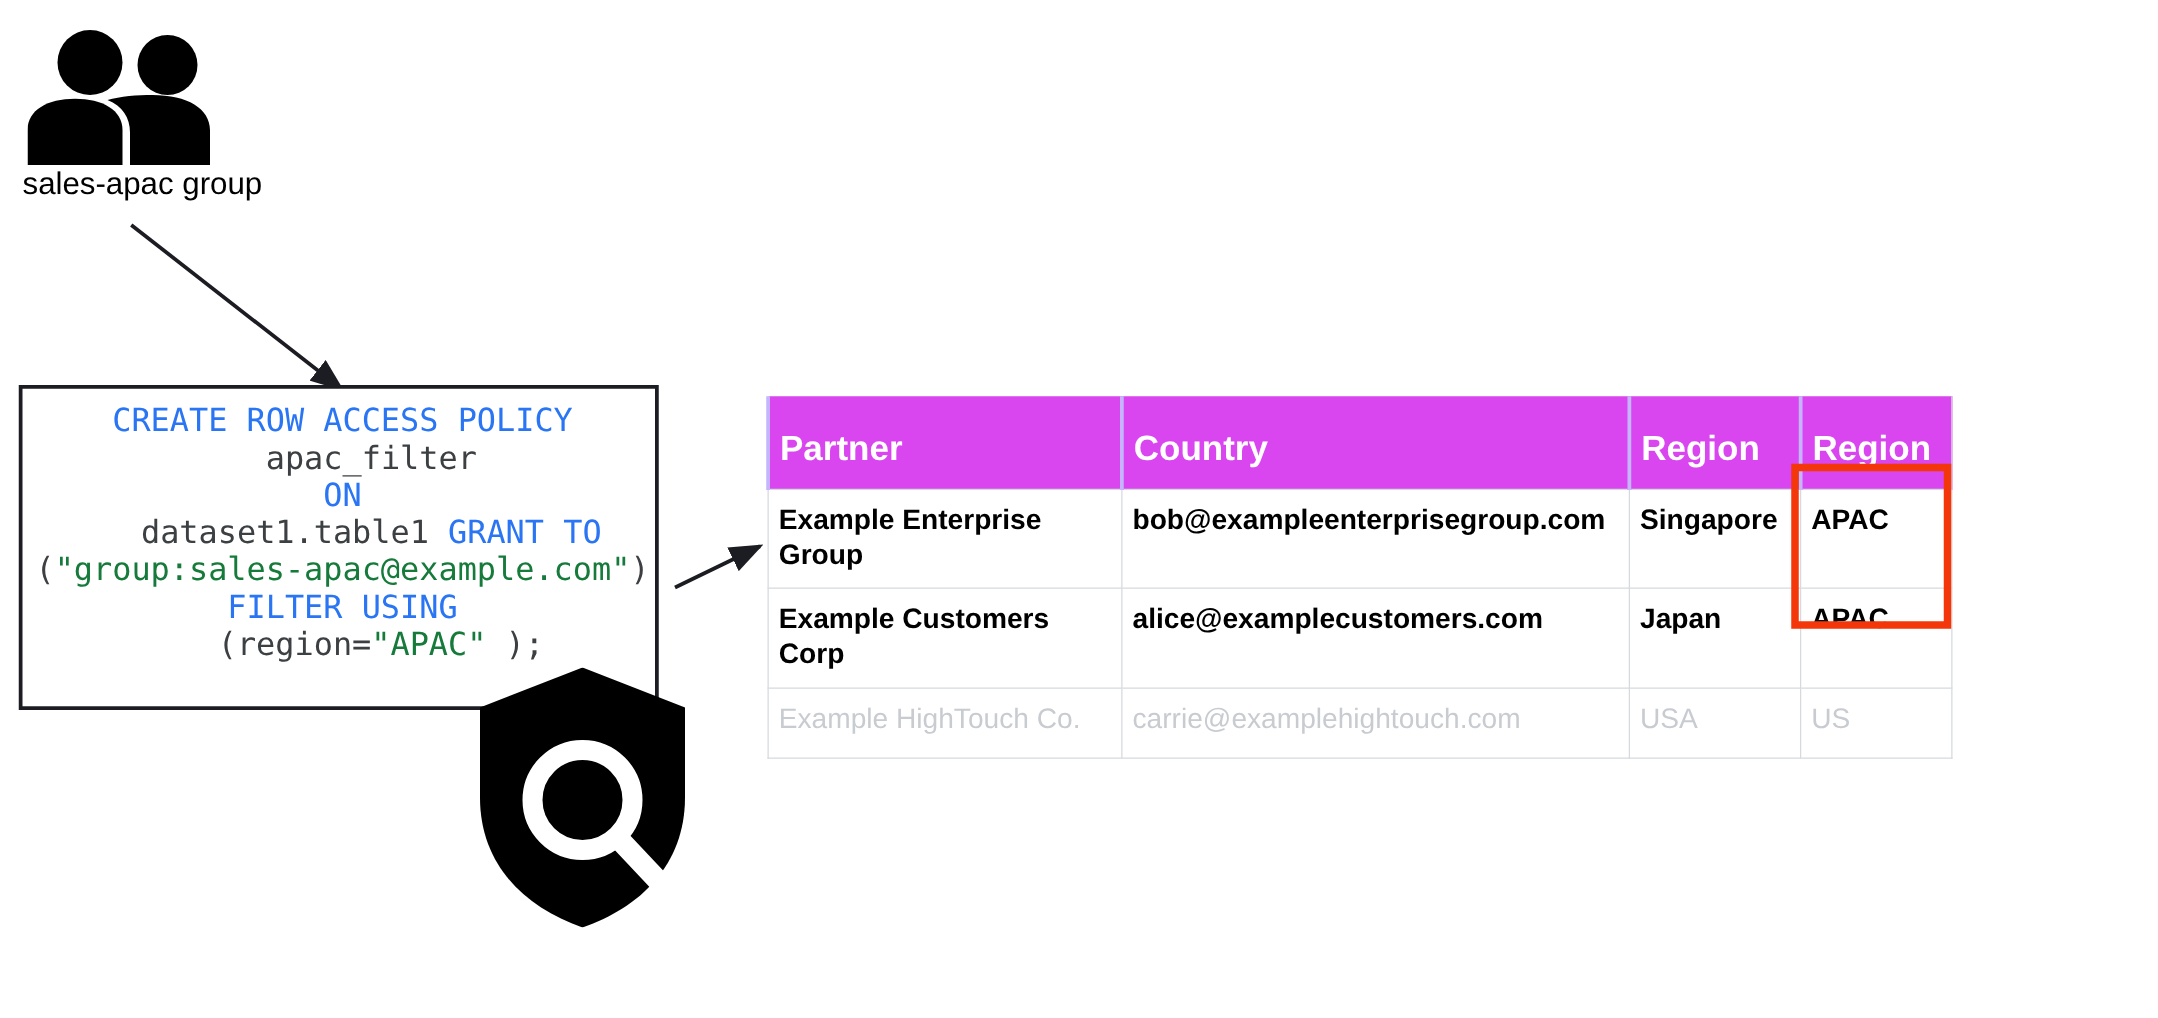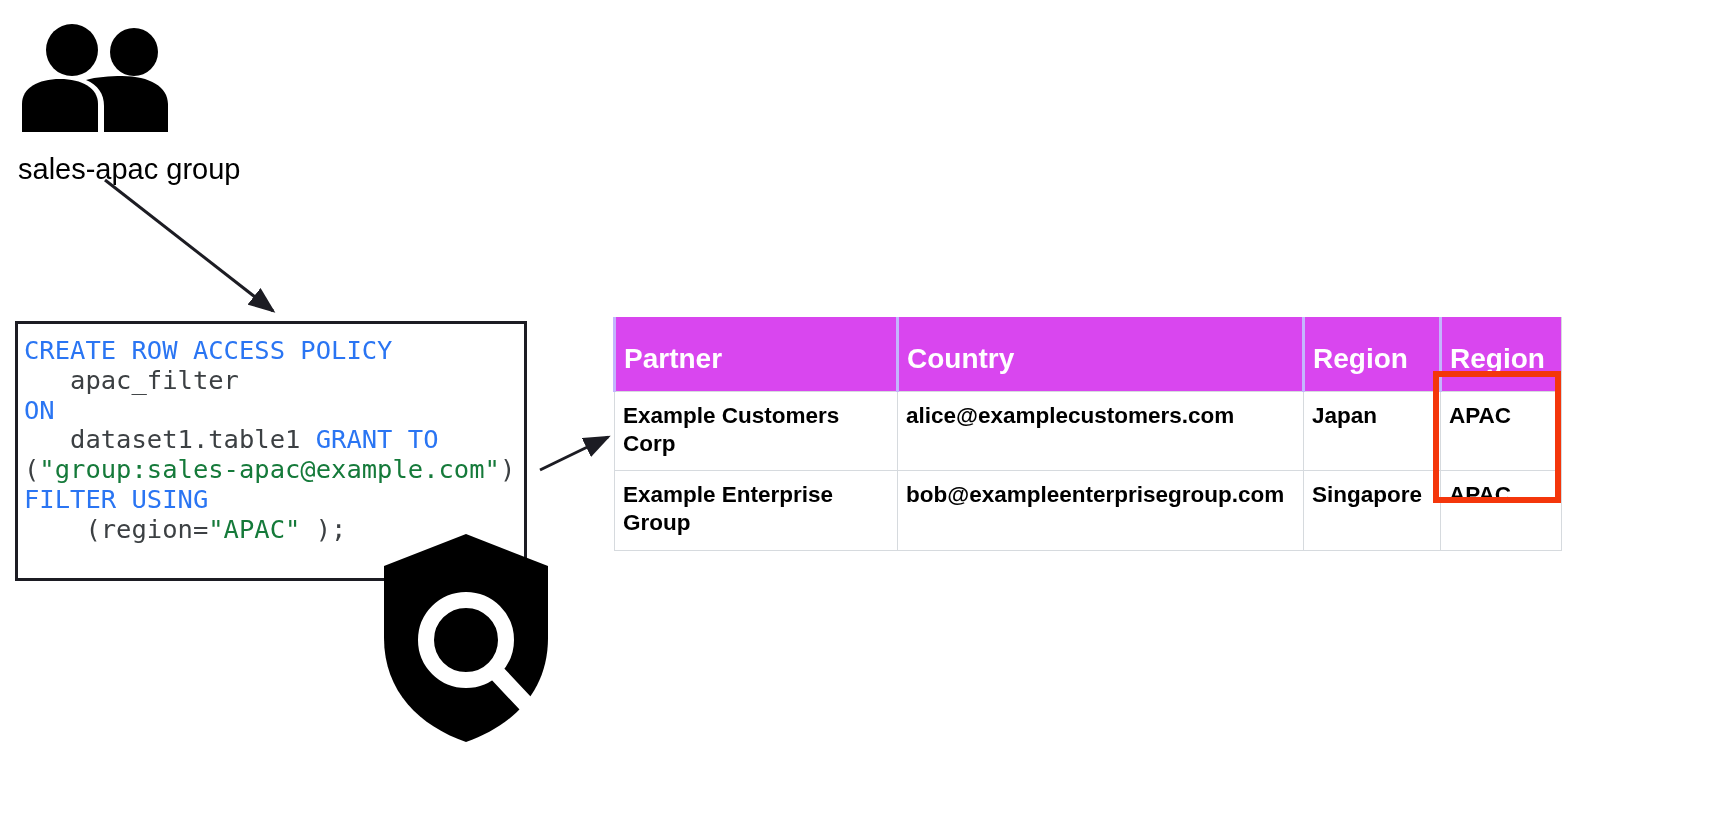--- a/index.html
+++ b/index.html
@@ -21,49 +21,50 @@
     left: 18px;
     top: 22px;
     width: 250px;
   }
   #group-icon-wrap {
     width: 170px;
     height: 110px;
     margin-left: 4px;
   }
   #group-label {
-    font-size: 29px;
+    font-size: 25px;
     color: #000000;
-    margin-top: 20px;
+    margin-top: 0;
     margin-left: 0px;
     line-height: 1.2;
     white-space: nowrap;
   }
 
   
   #arrow-layer {
     position: absolute;
     left: 0;
     top: 0;
     width: 1726px;
     height: 814px;
     pointer-events: none;
   }
 
   
   #code-box {
     position: absolute;
     left: 15px;
-    top: 321px;
+    top: 308px;
     width: 512px;
     height: 260px;
     border: 3px solid #1c1c23;
     background: #ffffff;
     box-sizing: border-box;
     overflow: hidden;
+    text-align: center;
   }
   #code-text {
     font-family: "DejaVu Sans Mono", monospace;
     font-size: 25.5px;
     line-height: 29.8px;
     white-space: pre;
     padding: 12px 0 0 6px;
     color: #3c4043;
     letter-spacing: 0px;
   }
@@ -195,28 +196,34 @@
     <thead>
       <tr>
         <th>Partner</th>
         <th>Country</th>
         <th>Region</th>
         <th>Region</th>
       </tr>
     </thead>
     <tbody>
         <tr class="row-active">
+          <td>Example Enterprise Group</td>
+          <td>bob@exampleenterprisegroup.com</td>
+          <td>Singapore</td>
+          <td>APAC</td>
+        </tr>
+        <tr class="row-active">
           <td>Example Customers Corp</td>
           <td>alice@examplecustomers.com</td>
           <td>Japan</td>
           <td>APAC</td>
         </tr>
-        <tr class="row-active">
-          <td>Example Enterprise Group</td>
-          <td>bob@exampleenterprisegroup.com</td>
-          <td>Singapore</td>
-          <td>APAC</td>
+        <tr class="row-muted">
+          <td>Example HighTouch Co.</td>
+          <td>carrie@examplehightouch.com</td>
+          <td>USA</td>
+          <td>US</td>
         </tr>
       </tbody>
   </table>
 </div>
 
 <div id="region-highlight"></div>
 
 </body></html>

